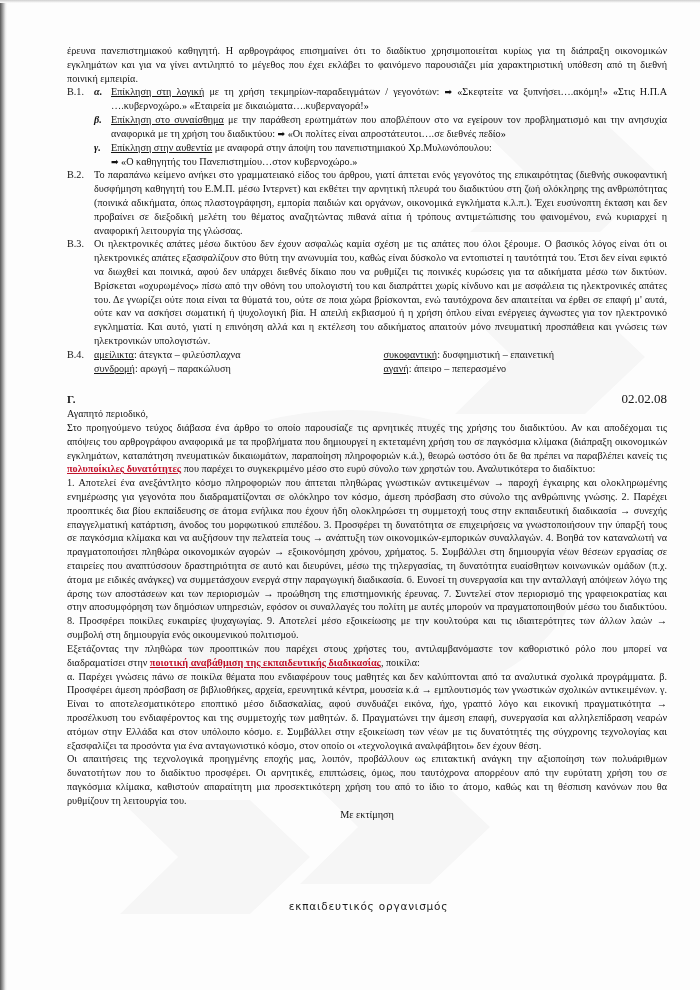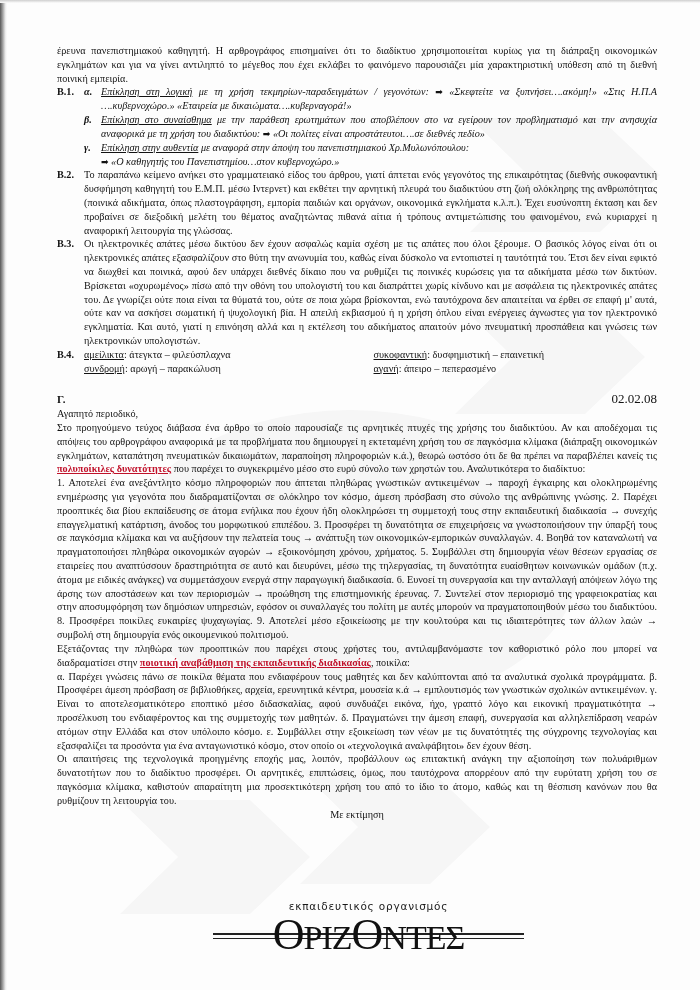--- a/index.html
+++ b/index.html
@@ -37,58 +37,58 @@
   
   .watermark {
     position: absolute;
     left: 0; top: 0;
     width: 700px; height: 990px;
     pointer-events: none;
     opacity: .55;
   }
   .content {
     position: absolute;
-    left: 57px;
+    left: 67px;
     top: 44px;
     width: 600px;
     font-size: 10.2px;
     line-height: 1.355;
     color: #121212;
     text-align: justify;
   }
   p { margin: 0; }
 
   .intro { text-indent: 0; }
 
   
   .row {
     display: flex;
     align-items: flex-start;
   }
   .row-label {
     flex: 0 0 auto;
     width: 27px;
-    font-weight: bold;
+    font-weight: normal;
     font-family: "Liberation Serif", serif;
   }
   .row-body {
     flex: 1 1 auto;
     text-align: justify;
   }
   .sub-row {
     display: flex;
     align-items: flex-start;
   }
   .sub-label {
     flex: 0 0 auto;
     width: 17px;
     font-weight: bold;
     font-style: normal;
   }
-  .sub-body { flex: 1 1 auto; text-align: justify; font-style: italic; }
+  .sub-body { flex: 1 1 auto; text-align: justify; }
   .u { text-decoration: underline; }
   .i { font-style: italic; }
 
   .arrow-g { font-family: "DejaVu Sans", sans-serif; font-size: 9px; }
 
   
   .vocab {
     display: flex;
     width: 100%;
   }
@@ -264,20 +264,15 @@
 
     <p>α. Παρέχει γνώσεις  πάνω σε ποικίλα θέματα που ενδιαφέρουν τους μαθητές και  δεν καλύπτονται από τα αναλυτικά  σχολικά προγράμματα. β. Προσφέρει άμεση πρόσβαση σε  βιβλιοθήκες, αρχεία, ερευνητικά κέντρα, μουσεία κ.ά → εμπλουτισμός  των γνωστικών σχολικών αντικειμένων. γ. Είναι το αποτελεσματικότερο εποπτικό μέσο διδασκαλίας, αφού συνδυάζει εικόνα, ήχο, γραπτό λόγο και εικονική πραγματικότητα → προσέλκυση του ενδιαφέροντος και της συμμετοχής των μαθητών. δ. Πραγματώνει την  άμεση επαφή, συνεργασία και αλληλεπίδραση νεαρών ατόμων στην Ελλάδα και στον υπόλοιπο κόσμο. ε. Συμβάλλει στην εξοικείωση των νέων με τις δυνατότητές της σύγχρονης τεχνολογίας και εξασφαλίζει τα προσόντα για ένα ανταγωνιστικό κόσμο, στον οποίο οι «τεχνολογικά αναλφάβητοι» δεν έχουν θέση.</p>
 
     <p>Οι απαιτήσεις  της  τεχνολογικά προηγμένης εποχής μας, λοιπόν, προβάλλουν ως επιτακτική ανάγκη την αξιοποίηση των πολυάριθμων δυνατοτήτων που το διαδίκτυο προσφέρει.  Οι αρνητικές, επιπτώσεις, όμως, που ταυτόχρονα απορρέουν από την ευρύτατη χρήση του σε παγκόσμια κλίμακα, καθιστούν απαραίτητη μια προσεκτικότερη χρήση του από το ίδιο το άτομο, καθώς και τη θέσπιση κανόνων που θα ρυθμίζουν τη λειτουργία του.</p>
 
     <p class="signoff">Με εκτίμηση</p>
   </div>
 
   <div class="logo-wrap">
     <div class="logo-sub">εκπαιδευτικός οργανισμός</div>
-    <div class="logo-main">
-      <div class="logo-rule r1"></div>
-      <div class="logo-rule r2"></div>
-      <div class="logo-text"><span class="big">Ο</span><span>ΡΙΖ</span><span class="big">Ο</span><span>ΝΤΕΣ</span></div>
-    </div>
   </div>
 
 </div>
 
 </body></html>

